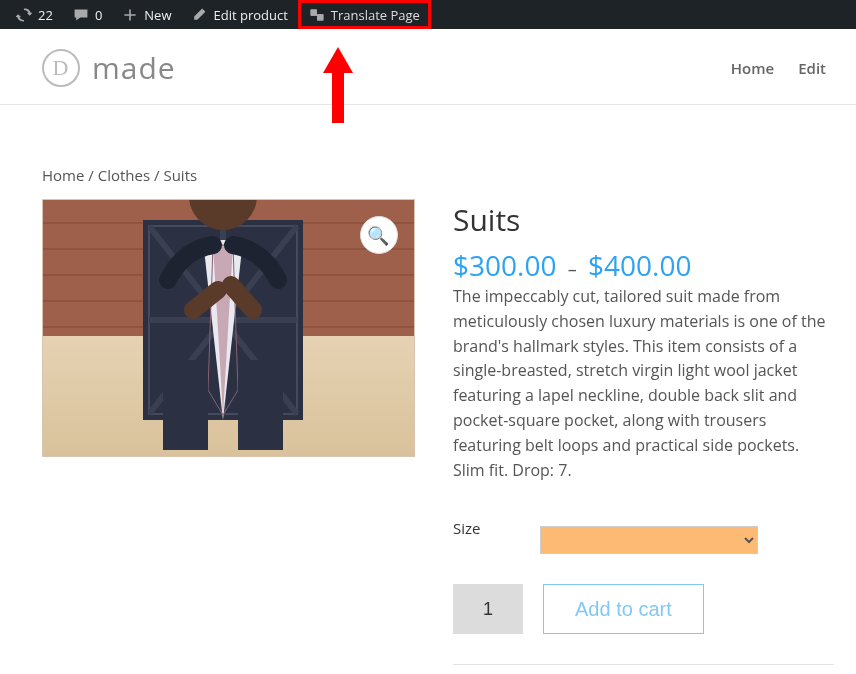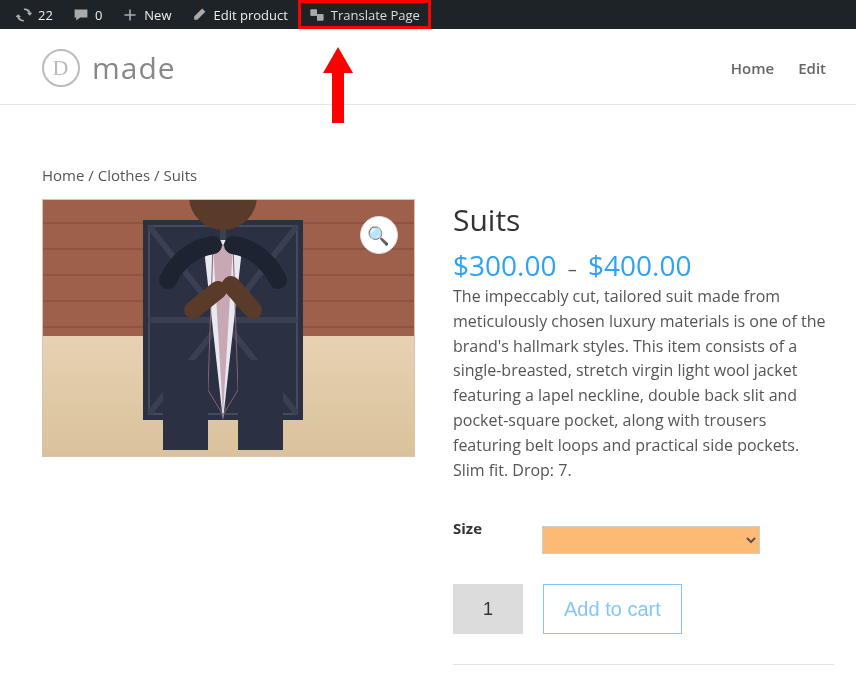--- a/index.html
+++ b/index.html
@@ -34,26 +34,26 @@
     .bench { position:absolute; left:0; right:0; bottom:0; height:120px; background:linear-gradient(#e6d2b3,#d9c29b); }
     .zoom { position:absolute; right:16px; top:16px; width:38px; height:38px; border-radius:50%; background:#fff; border:1px solid #ddd; display:flex; align-items:center; justify-content:center; font-size:18px; cursor:pointer; }
 
     .details { flex:1; }
     .ptitle { font-size:30px; color:#333; font-weight:500; margin-bottom:6px; }
     .price { font-size:28px; color:#2ea3f2; margin-bottom:0; }
     .price .dash { color:#555; font-size:18px; padding:0 4px; }
     .desc { font-size:16px; color:#555; line-height:1.55; margin-bottom:20px; }
 
     .variation { display:flex; align-items:center; gap:60px; margin-bottom:30px; }
-    .variation label { font-weight:700; color:#333; font-size:15px; }
+    .variation label { font-weight:400; color:#333; font-size:15px; }
     .variation select { width:218px; height:28px; background:#fdba74; border:1px solid #ccc; font-size:13px; color:#555; padding:12px 6px;margin-top:24px; }
 
     .cartrow { display:flex; gap:20px; align-items:center; margin-bottom:30px; }
     .qty { width:70px; height:50px; background:#dcdcdc; border:none; text-align:center; font-size:18px; color:#333; }
-    .addcart { height:50px; padding:0 20px; background:#fff; border:1px solid #2ea3f2; color:#2ea3f2; font-size:20px; cursor:pointer; opacity:0.6; }
+    .addcart { height:50px; padding:0 31px; background:#fff; border:1px solid #2ea3f2; color:#2ea3f2; font-size:20px; cursor:pointer; opacity:0.6; }
 
     hr.meta { border:none; border-top:1px solid #e3e3e3; margin-bottom:14px; }
     .metaline { font-size:15.5px; color:#555; }
     .metaline a { color:#2ea3f2; cursor:pointer; }
   </style>
 </head>
 <body>
 
 <div class="adminbar">
   <div class="admin-item">

